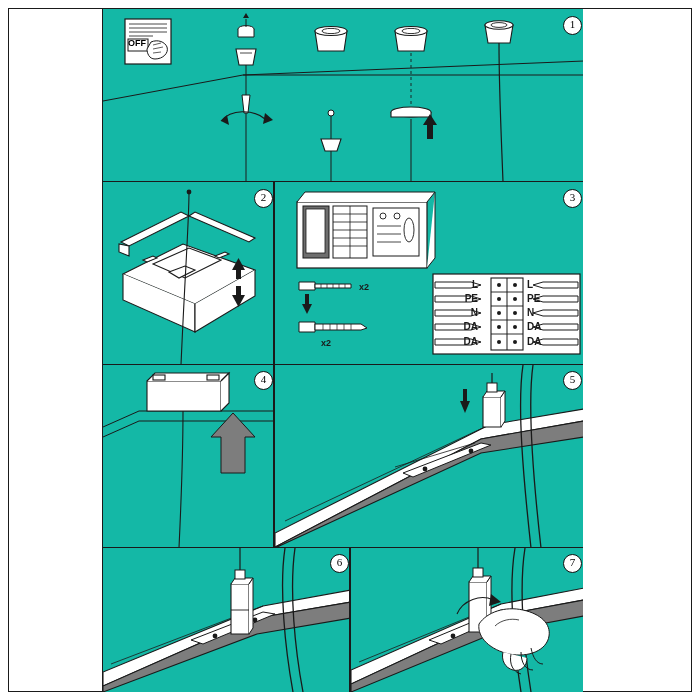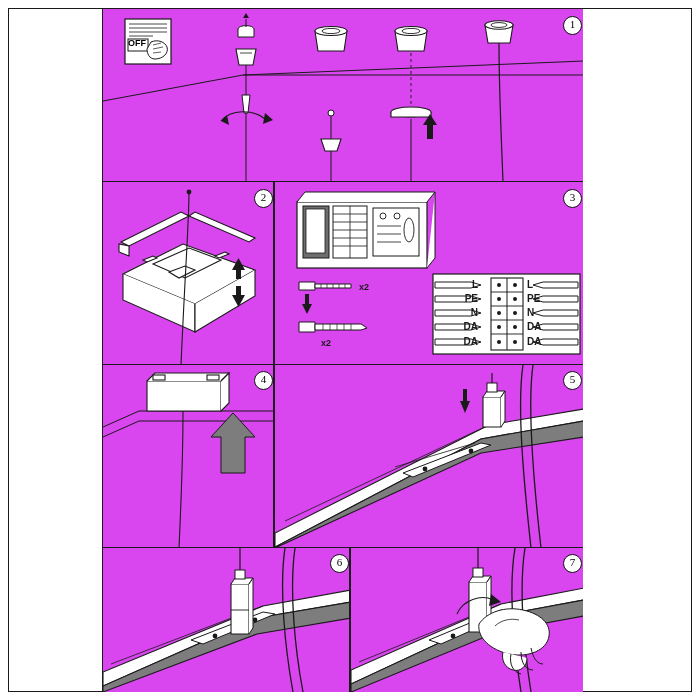--- a/index.html
+++ b/index.html
@@ -23,21 +23,21 @@
   .frame {
     position: absolute;
     border: 1.5px solid #1a1a1a;
     box-sizing: border-box;
     background: #fff;
   }
   .panel {
     position: absolute;
     box-sizing: border-box;
     border: 1.5px solid #1a1a1a;
-    background: #d946ef;
+    background: #14b8a6;
     overflow: hidden;
   }
   .step-badge {
     position: absolute;
     width: 17px;
     height: 17px;
     border: 1.3px solid #111;
     border-radius: 50%;
     font-size: 11px;
     line-height: 15px;

